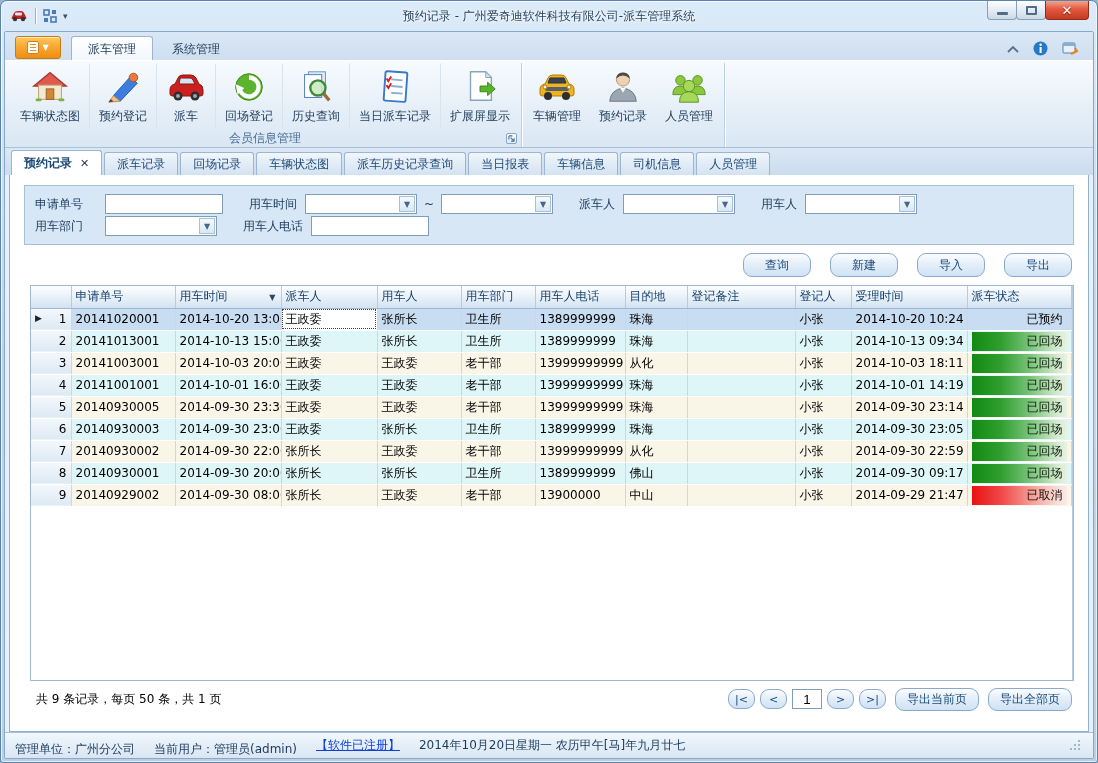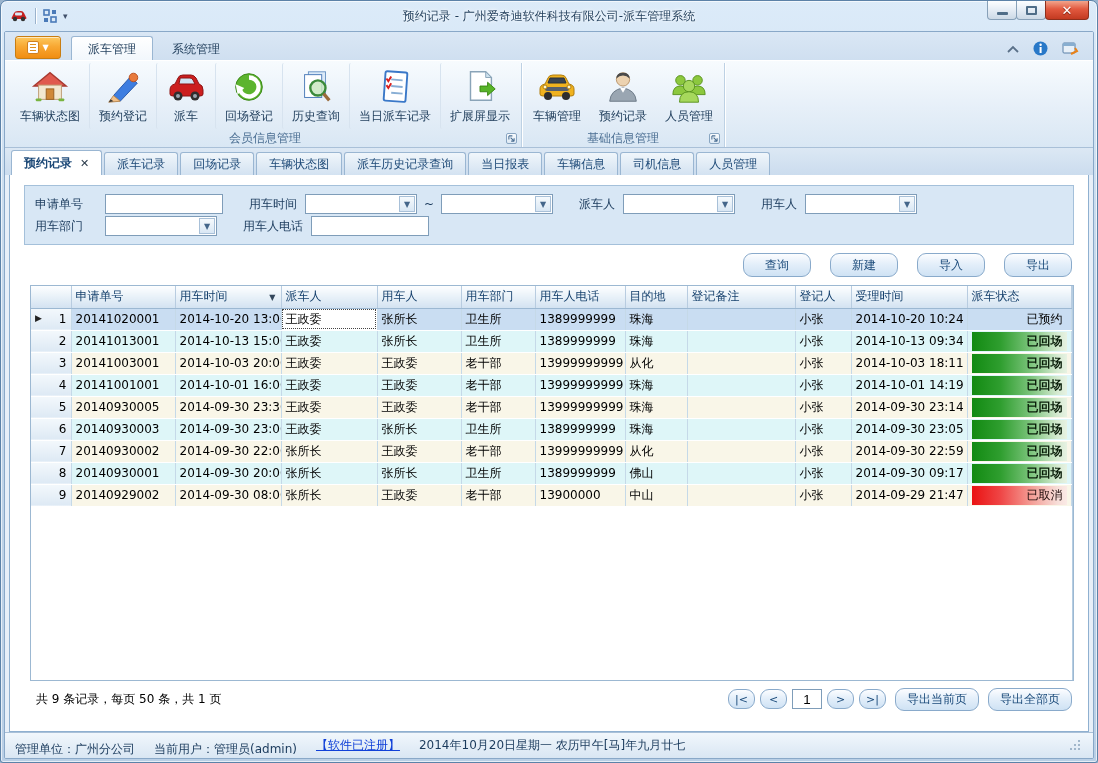--- a/index.html
+++ b/index.html
@@ -127,21 +127,21 @@
     border-right:1px solid #c5d9e8; border-bottom:1px solid #fff; white-space:nowrap; overflow:hidden; }
   tr.cream td { background:#f9f6e8; }
   tr.cyan td { background:#def6f8; }
   tr.sel td { background:#c9ddf2; }
   td.ind { background:linear-gradient(#f3f8fc,#dde9f4) !important; border-right:1px solid #b5cde2;
     text-align:right; color:#1a3a5c; position:relative; }
   td.ind .rowarrow { position:absolute; left:4px; top:4px; font-size:9px; color:#222; }
   td.focus-cell { background:#fff !important; outline:1px dotted #444; outline-offset:-2px; }
   td.stcell { padding:0 1px; }
   .sbar { height:19px; margin:1px 0; line-height:19px; text-align:right; padding-right:4px; color:#081c08; }
-  .sbar.green { background:linear-gradient(90deg,#128a12,#2f9e2f 30%,#7cc47c 62%,#d5ead1 90%,#e7f2e3);font-weight:bold; }
+  .sbar.green { background:linear-gradient(90deg,#128a12,#2f9e2f 30%,#7cc47c 62%,#d5ead1 90%,#e7f2e3); }
   .sbar.red { background:linear-gradient(90deg,#ea1212,#ef4646 30%,#f49c94 62%,#f7ded9 90%,#faeae6); color:#1c0808; }
   .sbar.plain { color:#000; }
   .vscroll { width:15px; background:linear-gradient(90deg,#eef5fb,#d9e7f4); border-left:1px solid #b5cde2; }
   
   .footer { height:38px; display:flex; align-items:center; padding:0 8px 2px 18px; }
   .summary { color:#000000; }
   .fspacer { flex:1; }
   .pgbtn { min-width:27px; height:20px; font-size:11px; margin-left:5px; }
   .pagebox { width:30px; height:20px; border:1px solid #7f9db9; background:#fff; text-align:center;
     line-height:18px; margin-left:5px; }
@@ -357,28 +357,20 @@
                   <circle cx="11" cy="11" r="5" fill="#8cc83e" stroke="#5a9420"></circle>
                   <path d="M3 26 Q3 17 11 17 Q19 17 19 26 Z" fill="#8cc83e" stroke="#5a9420"></path>
                   <circle cx="29" cy="11" r="5" fill="#8cc83e" stroke="#5a9420"></circle>
                   <path d="M21 26 Q21 17 29 17 Q37 17 37 26 Z" fill="#8cc83e" stroke="#5a9420"></path>
                   <circle cx="20" cy="17" r="6" fill="#a6d85c" stroke="#5a9420"></circle>
                   <path d="M10 34 Q10 23 20 23 Q30 23 30 34 Z" fill="#a6d85c" stroke="#5a9420"></path>
                 </svg>
               </span>
               <span class="rlabel">人员管理</span>
             </div>
-          </div>
-          <div class="rcap">
-            <span>基础信息管理</span>
-            <span class="launcher">
-              <svg width="7" height="7" viewBox="0 0 8 8">
-                <path d="M1 1 L5 1 M1 1 L1 5 M3 3 L7 7 M7 7 L7 3.6 M7 7 L3.6 7" stroke="#4a6e92" stroke-width="1.2" fill="none"></path>
-              </svg>
-            </span>
           </div>
         </div>
       </div>
 
     <div class="docbar" id="docbar">
         <div class="doctab active">预约记录<span class="closex">✕</span></div>
         <div class="doctab ">派车记录</div>
         <div class="doctab ">回场记录</div>
         <div class="doctab ">车辆状态图</div>
         <div class="doctab ">派车历史记录查询</div>

